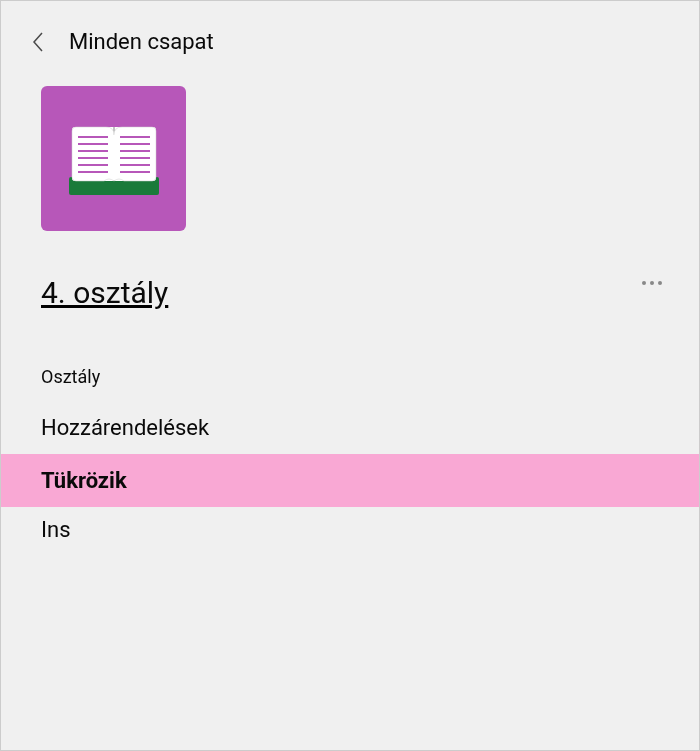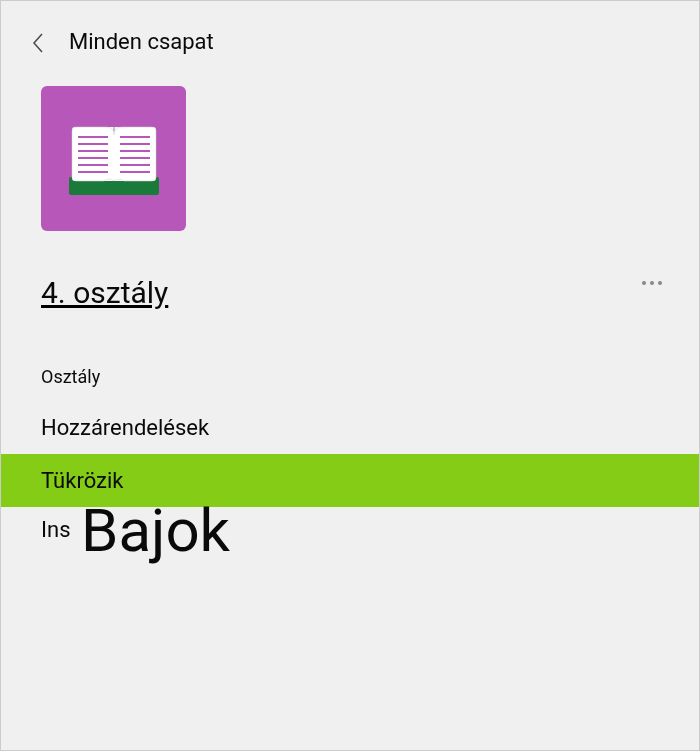--- a/index.html
+++ b/index.html
@@ -10,21 +10,21 @@
     body {
       font-family: -apple-system, BlinkMacSystemFont, "Segoe UI", Roboto, sans-serif;
       background: #f0f0f0;
       width: 700px;
       height: 751px;
       border: 1px solid #ccc;
       overflow: hidden;
     }
     .header {
       display: flex;
-      align-items: flex-end;
+      align-items: center;
       padding: 28px 30px 0 30px;
     }
     .back-btn {
       cursor: pointer;
       margin-right: 24px;
       display: flex;
       align-items: center;
     }
     .back-btn svg {
       width: 14px;
@@ -77,21 +77,22 @@
     .menu-list {
       padding-top: 42px;
     }
     .menu-item {
       padding: 14px 0 14px 40px;
       font-size: 22px;
       color: #0a0a0a;
       cursor: pointer;
     }
     .menu-item.selected {
-      background: #84cc16;
+      background: #f9a8d4;
+      font-weight: bold;
     }
     .menu-item-first {
       display: flex;
       align-items: baseline;
       gap: 44px;
     }
     .menu-item-prefix {
       font-size: 18px;
       margin-right: 8px;
     }
@@ -166,15 +167,14 @@
 </div>
 
 <div class="menu-list">
   <div class="menu-item menu-item-first">
     <span class="menu-item-prefix">Osztály</span>
   </div>
   <div class="menu-item">Hozzárendelések</div>
   <div class="menu-item selected">Tükrözik</div>
   <div class="ins-row">
     <span class="ins-label">Ins</span>
-    <span class="big-overlay">Bajok</span>
   </div>
 </div>
 
 </body></html>

